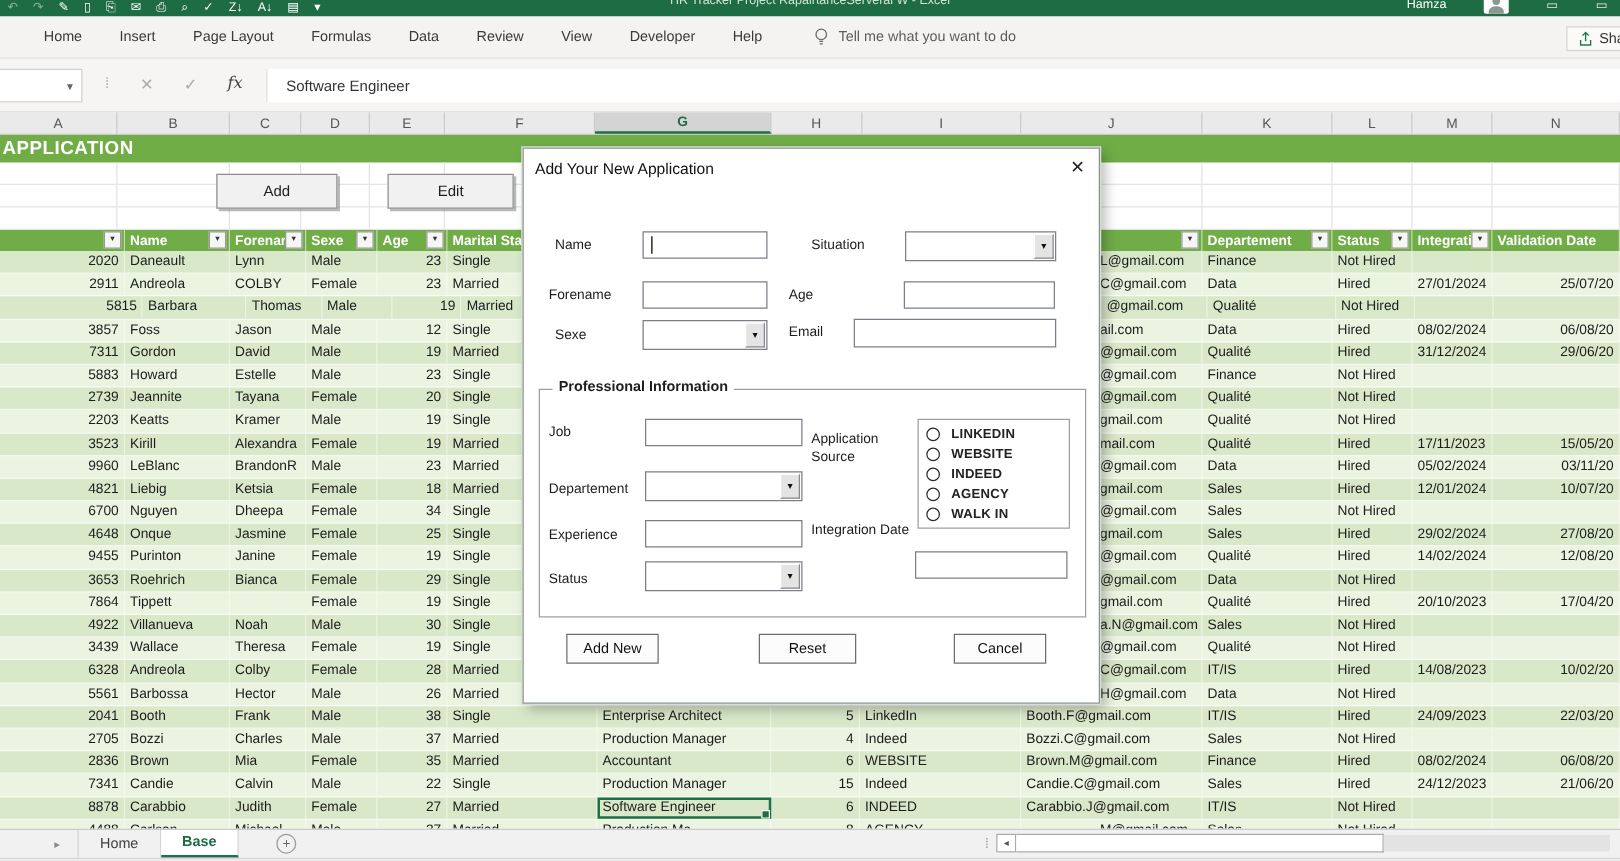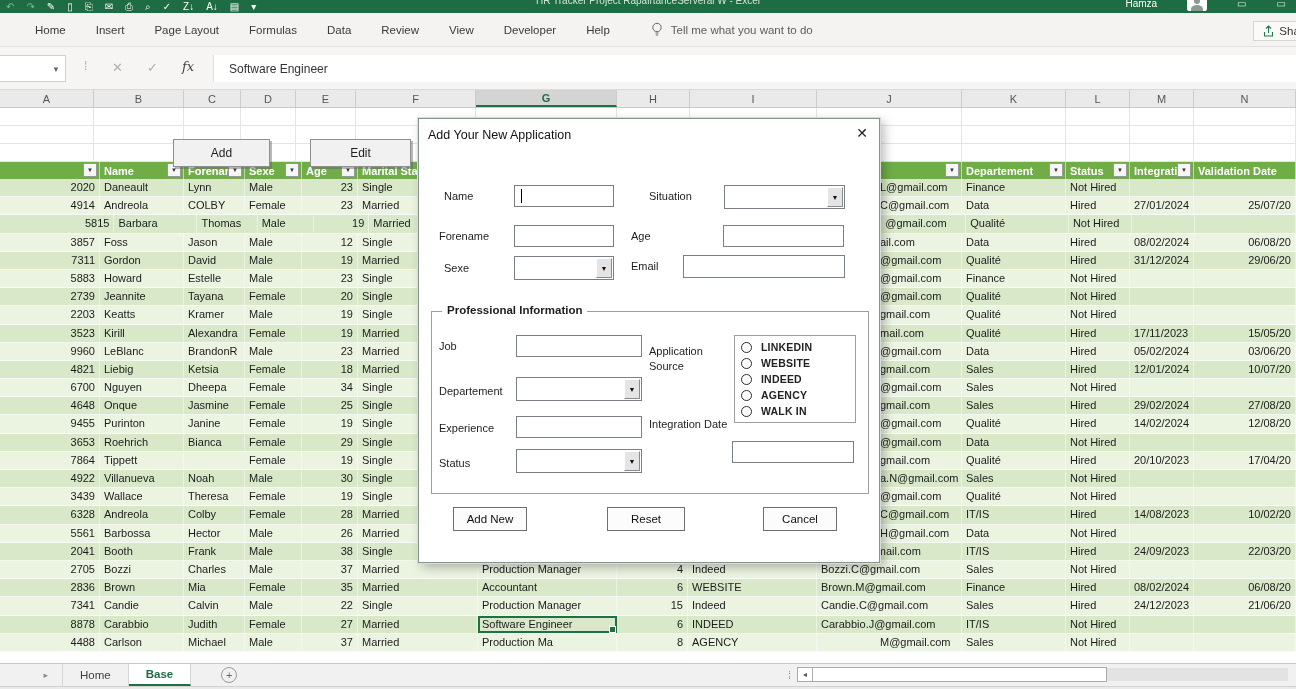--- a/index.html
+++ b/index.html
@@ -169,20 +169,21 @@
     <div class="colhead" style="width: 73px;">H</div>
     <div class="colhead" style="width: 127px;">I</div>
     <div class="colhead" style="width: 145px;">J</div>
     <div class="colhead" style="width: 104px;">K</div>
     <div class="colhead" style="width: 64px;">L</div>
     <div class="colhead" style="width: 64px;">M</div>
     <div class="colhead" style="width: 102px;">N</div>
   </div>
 
 <div class="sheet">
+  <div class="banner">APPLICATION</div>
   <div id="fillrows">
       <div class="fillrow">
         <div class="fillcell" style="width: 94px;"></div>
         <div class="fillcell" style="width: 90px;"></div>
         <div class="fillcell" style="width: 57px;"></div>
         <div class="fillcell" style="width: 55px;"></div>
         <div class="fillcell" style="width: 60px;"></div>
         <div class="fillcell" style="width: 120px;"></div>
         <div class="fillcell" style="width: 141px;"></div>
         <div class="fillcell" style="width: 73px;"></div>
@@ -293,21 +294,21 @@
         <div class="td" style="width: 139px;"></div>
         <div class="td num" style="width: 71px;"></div>
         <div class="td" style="width: 129px;"></div>
         <div class="td indent" style="width: 145px;">L@gmail.com</div>
         <div class="td" style="width: 104px;">Finance</div>
         <div class="td" style="width: 64px;">Not Hired</div>
         <div class="td" style="width: 64px;"></div>
         <div class="td num" style="width: 102px;"></div>
       </div>
       <div class="trow even">
-        <div class="td num" style="width: 100px;">4914</div>
+        <div class="td num" style="width: 100px;">2911</div>
         <div class="td" style="width: 84px;">Andreola</div>
         <div class="td" style="width: 61px;">COLBY</div>
         <div class="td" style="width: 57px;">Female</div>
         <div class="td num" style="width: 56px;">23</div>
         <div class="td" style="width: 120px;">Married</div>
         <div class="td" style="width: 139px;"></div>
         <div class="td num" style="width: 71px;"></div>
         <div class="td" style="width: 129px;"></div>
         <div class="td indent" style="width: 145px;">C@gmail.com</div>
         <div class="td" style="width: 104px;">Data</div>
@@ -434,21 +435,21 @@
         <div class="td" style="width: 57px;">Male</div>
         <div class="td num" style="width: 56px;">23</div>
         <div class="td" style="width: 120px;">Married</div>
         <div class="td" style="width: 139px;"></div>
         <div class="td num" style="width: 71px;"></div>
         <div class="td" style="width: 129px;"></div>
         <div class="td indent" style="width: 145px;">@gmail.com</div>
         <div class="td" style="width: 104px;">Data</div>
         <div class="td" style="width: 64px;">Hired</div>
         <div class="td" style="width: 64px;">05/02/2024</div>
-        <div class="td num" style="width: 102px;">03/06/20</div>
+        <div class="td num" style="width: 102px;">03/11/20</div>
       </div>
       <div class="trow odd">
         <div class="td num" style="width: 100px;">4821</div>
         <div class="td" style="width: 84px;">Liebig</div>
         <div class="td" style="width: 61px;">Ketsia</div>
         <div class="td" style="width: 57px;">Female</div>
         <div class="td num" style="width: 56px;">18</div>
         <div class="td" style="width: 120px;">Married</div>
         <div class="td" style="width: 139px;"></div>
         <div class="td num" style="width: 71px;"></div>

